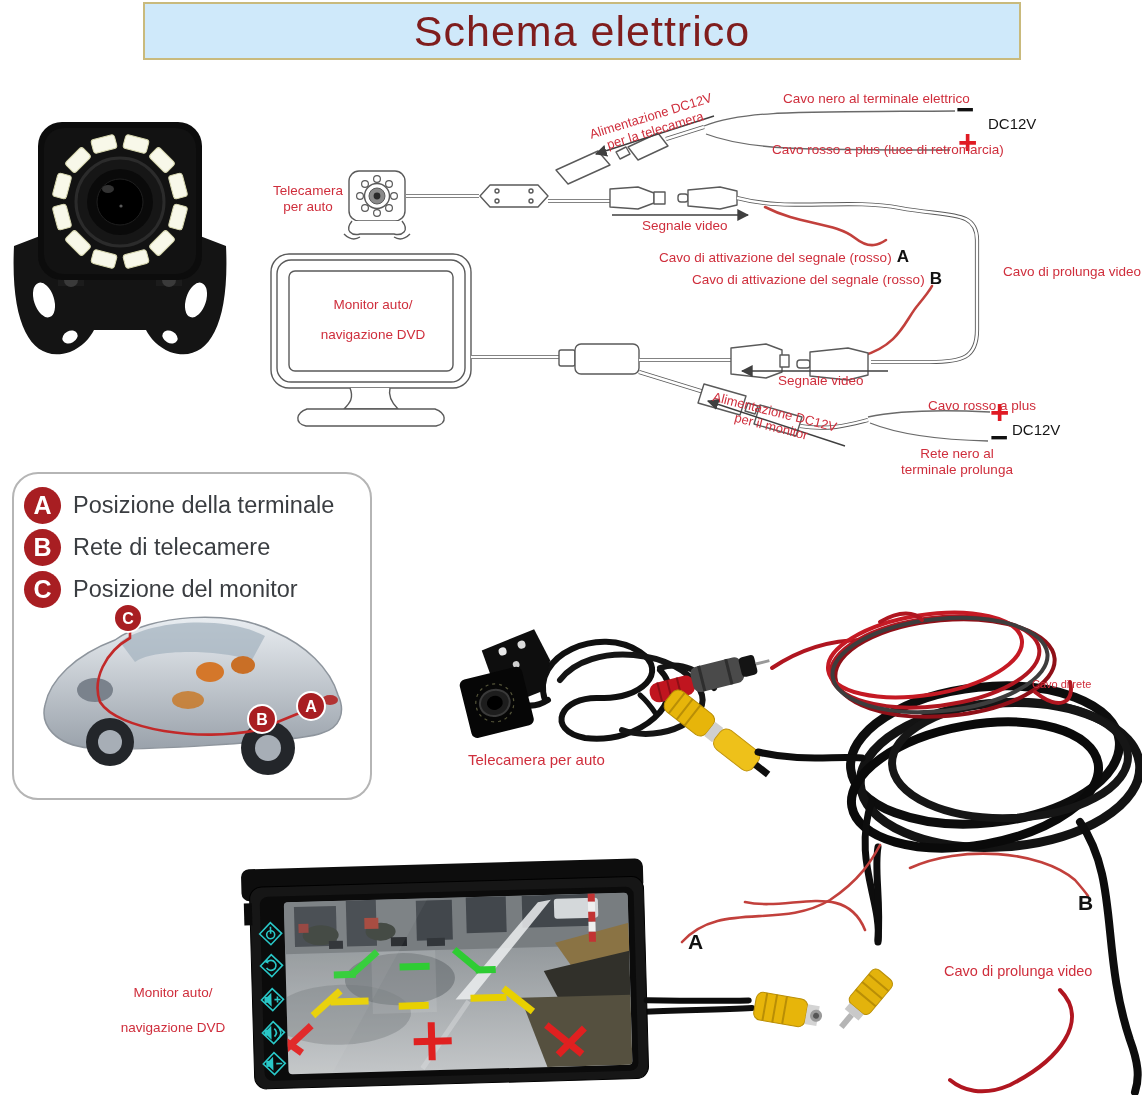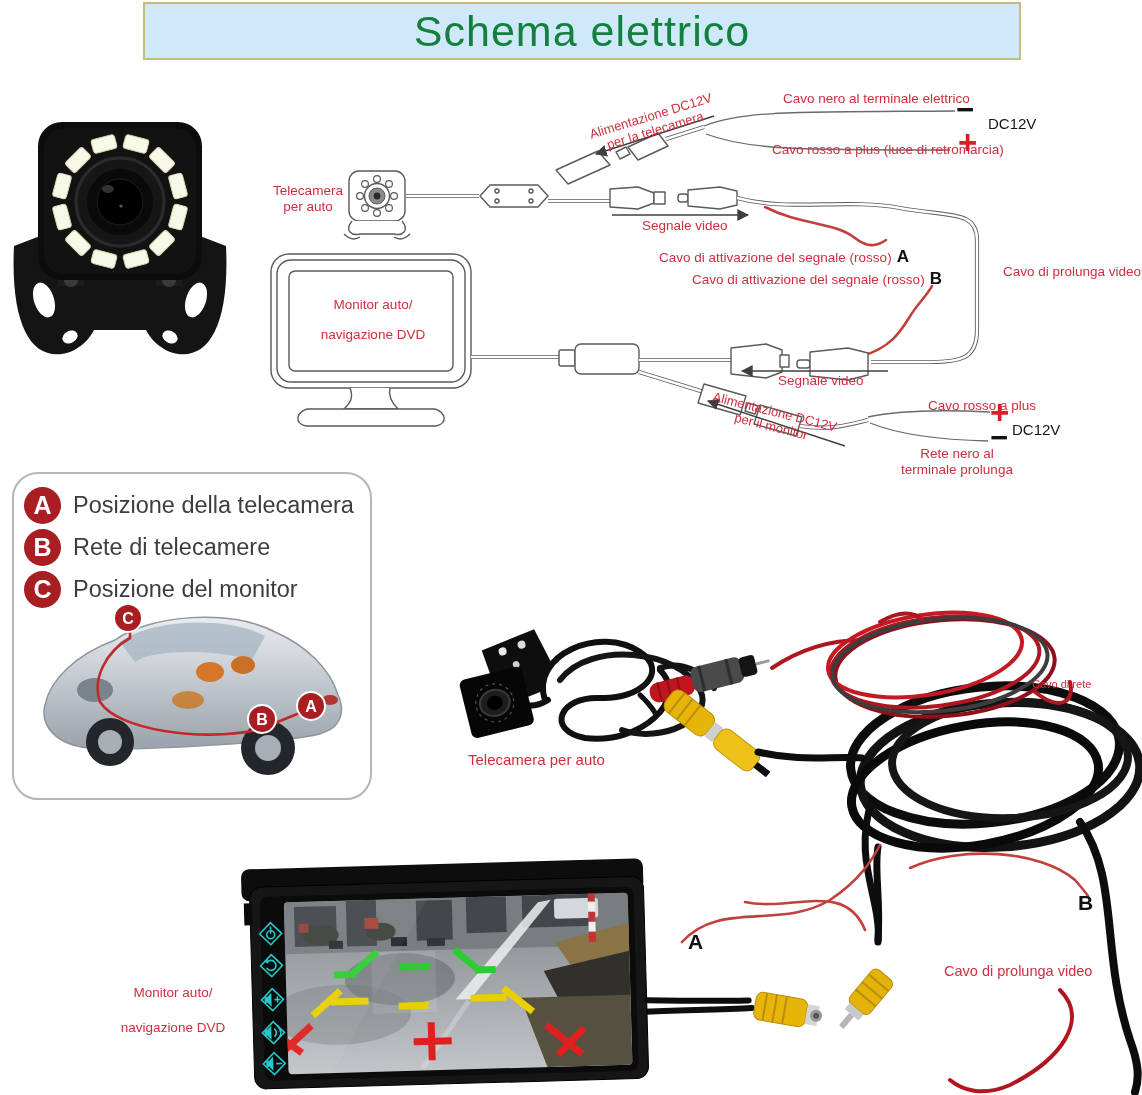--- a/index.html
+++ b/index.html
@@ -1,21 +1,21 @@
 <!DOCTYPE html>
 <html><head>
 <meta charset="utf-8">
 <style>
   html,body{margin:0;padding:0;background:#fff;}
   #canvas{position:relative;width:1142px;height:1095px;background:#fff;overflow:hidden;
           font-family:"Liberation Sans",sans-serif;}
   #art{position:absolute;left:0;top:0;z-index:2;}
   .titlebar{position:absolute;left:143px;top:2px;width:874px;height:54px;z-index:3;
             background:#cfe9fa;border:2px solid #c9ba7c;display:flex;align-items:center;justify-content:center;
-            font-size:43px;color:#15803d;letter-spacing:1px;}
+            font-size:43px;color:#7f1d1d;letter-spacing:1px;}
   .lbl{position:absolute;z-index:3;color:#cf2e3c;font-size:13.5px;line-height:1.16;white-space:nowrap;}
   .wrap{white-space:normal;}
   .ctr{text-align:center;}
   .blk{color:#151515;}
   .letter{color:#111;font-weight:bold;font-size:17px;margin-left:5px;}
   .sign{position:absolute;z-index:3;font-weight:bold;line-height:1;}
   .plus{color:#e01b24;font-size:33px;}
   .minus{color:#111;font-size:31px;}
   .marker{position:absolute;z-index:3;color:#111;font-weight:bold;font-size:21px;}
   .rot-cam{transform:rotate(-17deg);}
@@ -445,21 +445,21 @@
   <div class="lbl blk" style="left:1012px;top:421px;font-size:15px;">DC12V</div>
   <div class="sign minus" style="left:990px;top:422px;">−</div>
   <div class="lbl ctr two-line" style="left:893px;top:446px;width:128px;">
     <span>Rete nero al</span>
     <span>terminale prolunga</span>
   </div>
 
   <div class="legend-rows">
     <div class="legend-row">
       <div class="legend-badge">A</div>
-      <div class="legend-text">Posizione della telecamera</div>
+      <div class="legend-text">Posizione della terminale</div>
     </div>
     <div class="legend-row">
       <div class="legend-badge">B</div>
       <div class="legend-text">Rete di telecamere</div>
     </div>
     <div class="legend-row">
       <div class="legend-badge">C</div>
       <div class="legend-text">Posizione del monitor</div>
     </div>
   </div>

